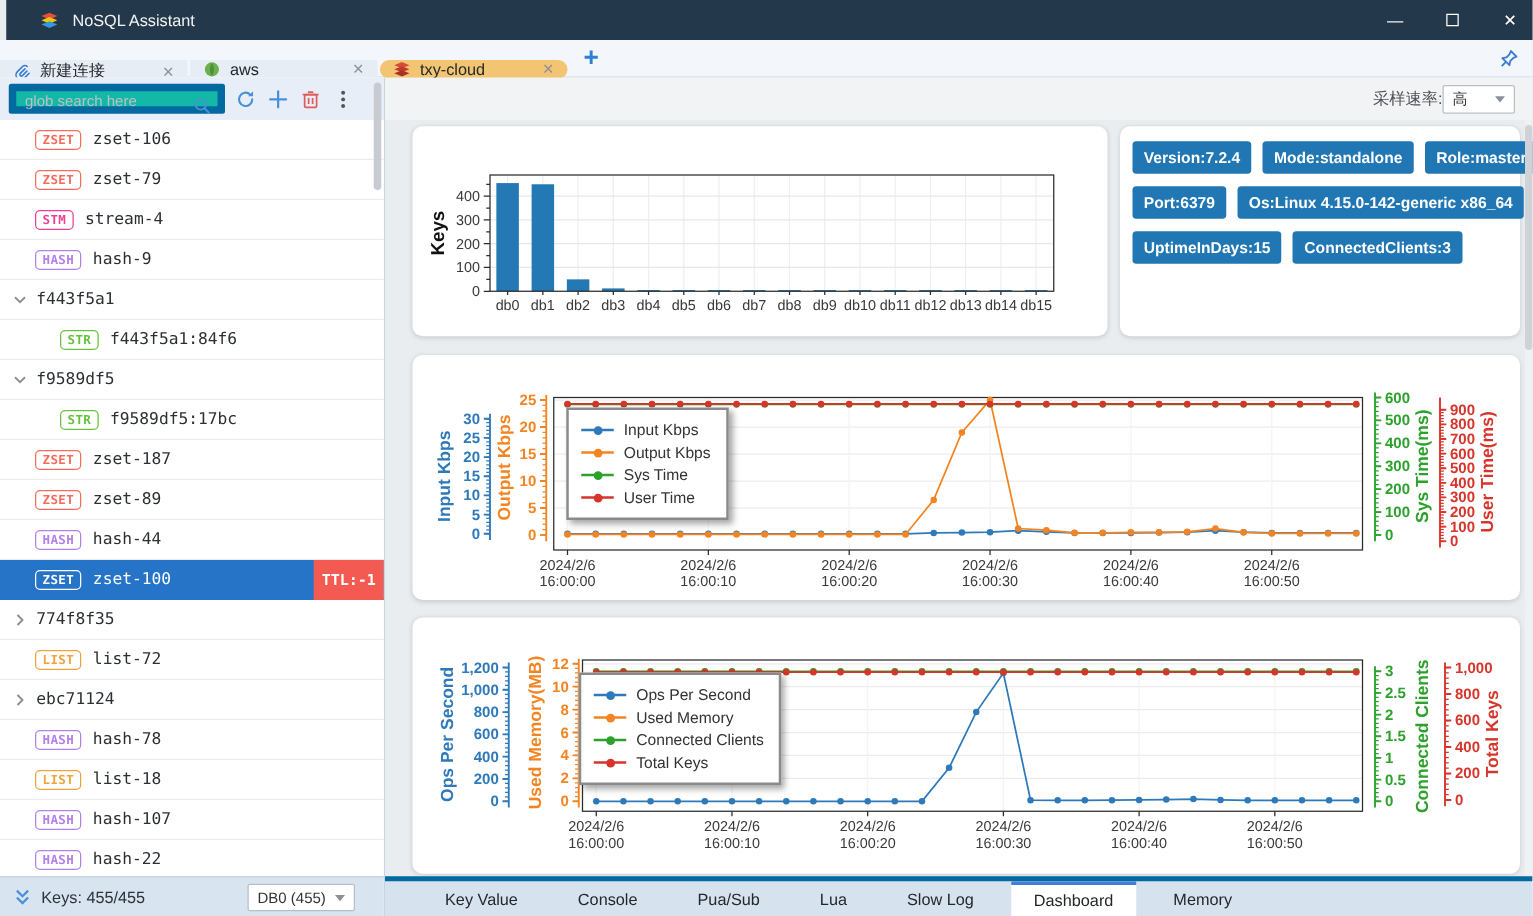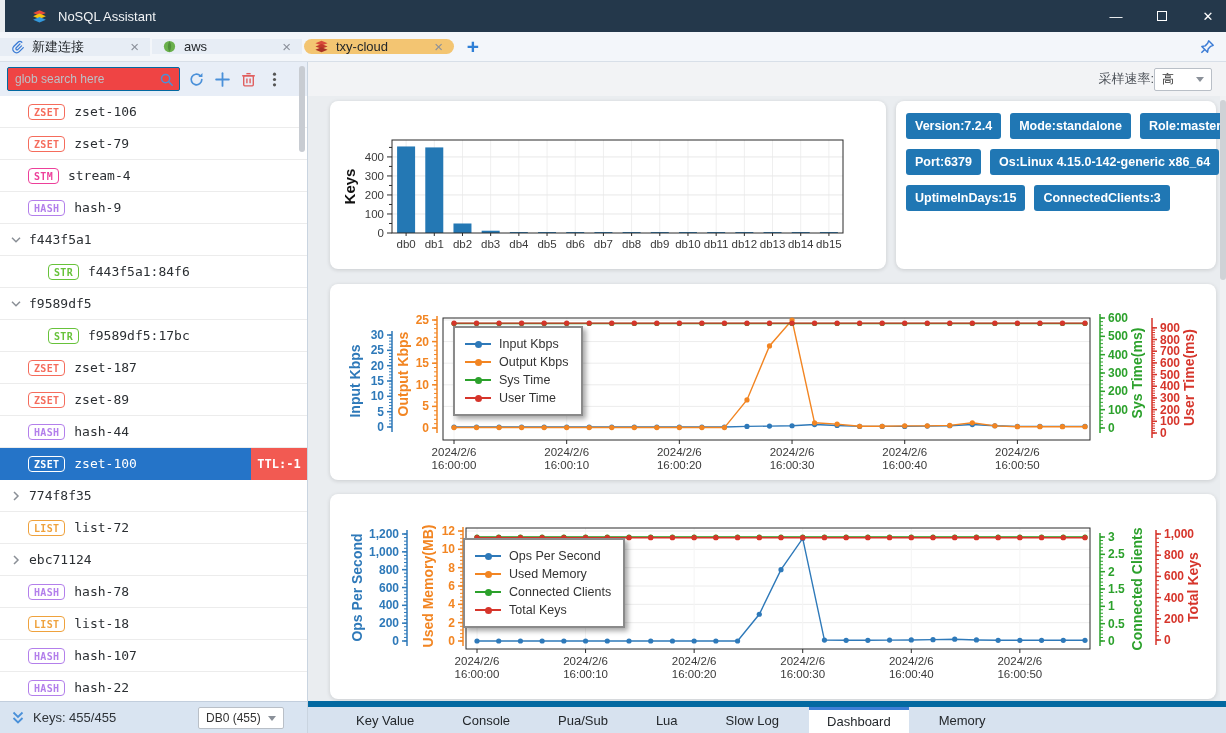--- a/index.html
+++ b/index.html
@@ -20,21 +20,21 @@
   .ctab.active{background:#f3c572;border-radius:14px;}
   .ctab .ticon{width:15px;height:15px;margin-right:7px;flex:0 0 auto;}
   .ctab .tlabel{flex:1;font-size:13px;color:#23272b;white-space:nowrap;overflow:hidden;}
   .ctab .tclose{color:#8b909a;font-size:15px;padding:0 3px;line-height:1;}
   .addtab{width:34px;display:flex;align-items:center;justify-content:center;color:#2f7fd6;font-size:21px;font-weight:bold;}
   .pin{position:absolute;right:10px;top:6px;width:18px;height:18px;}
 
   
   .sidebar{position:absolute;left:0;top:62px;width:308px;height:671px;background:#fff;border-right:1px solid #c9d4e0;}
   .searchband{position:absolute;left:0;top:0;width:100%;height:34px;background:#e8eef7;display:flex;align-items:center;padding-left:7px;}
-  .searchbox{position:relative;width:173px;height:24px;background:#ef4444;border:1px solid #0369a1;border-radius:2px;}
+  .searchbox{position:relative;width:173px;height:24px;background:#14b8a6;border:6px solid #0369a1;border-radius:2px;}
   .searchbox input{width:100%;height:100%;border:none;outline:none;padding:0 24px 0 7px;font-size:12px;color:#333;background:transparent;}
   .searchbox input::placeholder{color:#bcc0c6;}
   .searchbox .mag{position:absolute;right:4px;top:4px;width:16px;height:16px;}
   .sideicons{display:flex;align-items:center;margin-left:8px;gap:9px;}
   .sideicon{width:17px;height:17px;display:flex;align-items:center;justify-content:center;}
 
   .keylist{position:absolute;left:0;top:34px;width:100%;height:605px;overflow:hidden;background:#fff;}
   .key-row{position:relative;height:32px;display:flex;align-items:center;border-bottom:1px solid #ececec;padding-left:28px;font-family:"DejaVu Sans Mono",monospace;cursor:default;}
   .key-row.child{padding-left:48px;}
   .key-row.group{padding-left:10px;}
@@ -76,21 +76,21 @@
 
   .legend{position:absolute;background:#fff;border:2px solid #8a8a8a;box-shadow:3px 3px 5px rgba(0,0,0,.35);padding:7px 12px 7px 10px;z-index:2;}
   .legend-row{display:flex;align-items:center;height:18px;}
   .lmark{width:26px;height:2px;position:relative;margin-right:8px;flex:0 0 auto;}
   .ldot{position:absolute;left:10px;top:-2.5px;width:7px;height:7px;border-radius:50%;}
   .ltext{font-size:12.5px;color:#333;}
 
   .mainscroll{position:absolute;right:0;top:0;width:6px;height:100%;background:#f0f1f3;}
   .mainscroll .thumb{position:absolute;left:0;top:4px;width:6px;height:180px;background:#cfd2d6;border-radius:3px;}
 
-  .bottombar{position:absolute;left:0;bottom:0;width:100%;height:32px;background:#d7e2ef;border-top:6px solid #0369a1;display:flex;align-items:stretch;padding-left:24px;}
+  .bottombar{position:absolute;left:0;bottom:0;width:100%;height:32px;background:#d7e2ef;border-top:4px solid #0369a1;display:flex;align-items:stretch;padding-left:24px;}
   .btab{display:flex;align-items:center;padding:0 18px;margin:0 6px;font-size:13px;color:#23272b;cursor:default;}
   .btab.active{background:#fff;border-top:3px solid #3f7fd6;padding-top:0;}
 </style>
 </head>
 <body>
 
 <div class="titlebar">
   <span class="logo">
     <svg width="17" height="17" viewBox="0 0 16 16">
       <path d="M2 4.6 L8 2 L14 4.6 L8 7.2 Z" fill="#e74c3c"></path>
@@ -102,21 +102,21 @@
   <div class="winbtns">
     <div class="winbtn">—</div>
     <div class="winbtn">
         <span class="sq"></span>
       </div>
     <div class="winbtn">✕</div>
   </div>
 </div>
 
 <div class="tabbar">
-  <div id="ctabs" style="display:flex;align-items:center;">
+  <div id="ctabs" style="display:flex;align-items:flex-start;margin-top:16px;">
       <div class="ctab">
         <span class="ticon"><svg width="15" height="15" viewBox="0 0 16 16" fill="none" stroke="#3a7bd5" stroke-width="1.4" stroke-linecap="round">
             <path d="M12.6 3.4 a2.8 2.8 0 0 0 -4 0 L4.2 7.8 a4 4 0 0 0 5.7 5.7 l4.3-4.3"></path>
             <path d="M10.6 5.4 L6.5 9.5 a1.3 1.3 0 0 0 1.8 1.8 l4-4"></path>
           </svg></span>
         <span class="tlabel">新建连接</span>
         <span class="tclose">×</span>
       </div>
       <div class="ctab">
         <span class="ticon"><svg width="15" height="15" viewBox="0 0 16 16">

